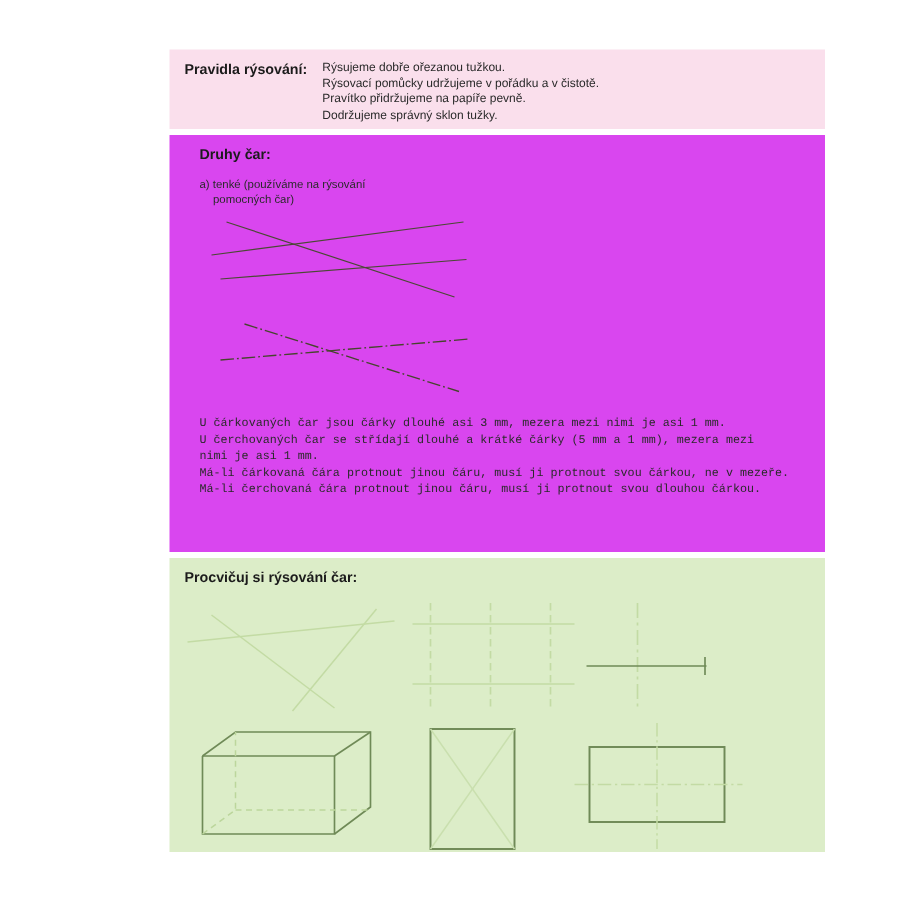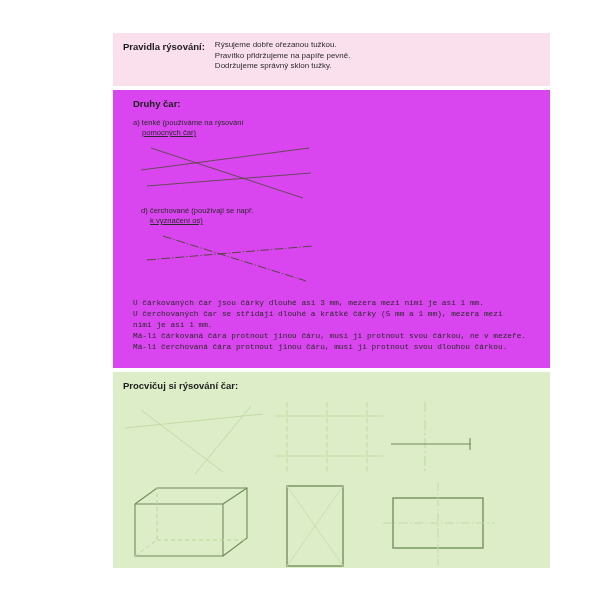--- a/index.html
+++ b/index.html
@@ -23,21 +23,21 @@
   .rules-list{margin-left:10px;}
   .rules-list div{font-size:8px;color:#2a2a2a;line-height:10.5px;}
 
   
   #panel-kinds{top:90px;height:278px;background:#d946ef;padding:8px 10px 0 20px;}
   .sec-title{font-weight:bold;font-size:9.5px;color:#1b1b1b;margin-bottom:9px;}
   .twocol{display:flex;}
   .col{width:50%;box-sizing:border-box;}
   .col.right{padding-left:8px;}
   .caption{font-size:7.6px;color:#2a2a2a;line-height:10px;}
-  .caption .ind{display:block;padding-left:9px;text-decoration:underline;}
+  .caption .ind{display:block;padding-left:9px;}
   .fig{margin-top:2px;}
   .para{margin-top:8px;font-family:Liberation Mono, monospace;}
   .para div{font-size:7.8px;color:#2a2a2a;line-height:11px;}
 
   
   #panel-practice{top:372px;height:196px;background:#dcedc8;padding:8px 26px 0 10px;}
   .practice-top{display:flex;margin-top:2px;}
   .practice-bottom{display:flex;margin-top:6px;}
   .cellA{width:150px;}
   .cellB{width:118px;}
@@ -48,20 +48,21 @@
 </head>
 <body>
 
 <div class="page">
 
   <section class="panel" id="panel-rules">
     <div class="rules-row">
       <div class="rules-title">Pravidla rýsování:</div>
       <div class="rules-list">
         <div>Rýsujeme dobře ořezanou tužkou.</div>
+        <div>Rýsovací pomůcky udržujeme v pořádku a v čistotě.</div>
         <div>Pravítko přidržujeme na papíře pevně.</div>
         <div>Dodržujeme správný sklon tužky.</div>
       </div>
     </div>
   </section>
 
   <section class="panel" id="panel-kinds">
     <div class="sec-title">Druhy čar:</div>
 
     <div class="twocol">
@@ -79,24 +80,20 @@
             </g>
           </svg>
         </div>
       </div>
 
     </div>
 
     <div class="twocol" style="margin-top:4px;">
 
       <div class="col right">
-        <div class="caption">
-          <span>d) čerchované (používají se např.</span>
-          <span class="ind">k vyznačení os)</span>
-        </div>
         <div class="fig">
           <svg width="180" height="62" viewBox="0 0 180 62">
             <g stroke="#46462c" fill="none" stroke-width="0.9" stroke-dasharray="9 2 1.2 2">
               <line x1="22" y1="8" x2="165" y2="53"></line>
               <line x1="6" y1="32" x2="172" y2="18"></line>
             </g>
           </svg>
         </div>
       </div>
     </div>

